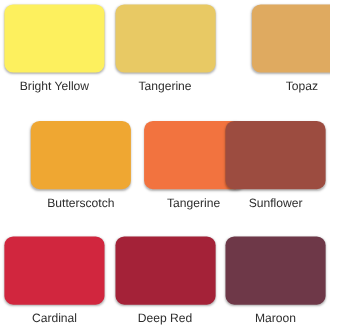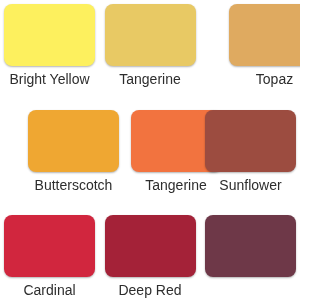--- a/index.html
+++ b/index.html
@@ -11,21 +11,21 @@
   .palette{
     position:relative;width:300px;height:300px;
   }
   .swatch-cell{position:absolute;}
   .chip{
     width:91px;height:62px;border-radius:8px;
     box-shadow:0 1px 2px rgba(0,0,0,0.30);
   }
   .label{
     text-align:center;width:91px;
-    font-size:14px;color:#2d2d2d;
+    font-size:11px;color:#2d2d2d;
     margin-top:7px;line-height:12px;
   }
 </style>
 </head>
 <body>
 
 <div class="palette" id="grid">
     <div class="swatch-cell" style="left: 4px; top: 4px;">
       <div class="chip" style="background: rgb(253, 240, 94);"></div>
       <div class="label">Bright Yellow</div>
@@ -53,14 +53,15 @@
     <div class="swatch-cell" style="left: 4px; top: 215px;">
       <div class="chip" style="background: rgb(209, 38, 62);"></div>
       <div class="label">Cardinal</div>
     </div>
     <div class="swatch-cell" style="left: 104.5px; top: 215px;">
       <div class="chip" style="background: rgb(164, 34, 56);"></div>
       <div class="label">Deep Red</div>
     </div>
     <div class="swatch-cell" style="left: 205px; top: 215px;">
       <div class="chip" style="background: rgb(110, 56, 72);"></div>
+      <div class="label">Maroon</div>
     </div>
   </div>
 
 </body></html>

